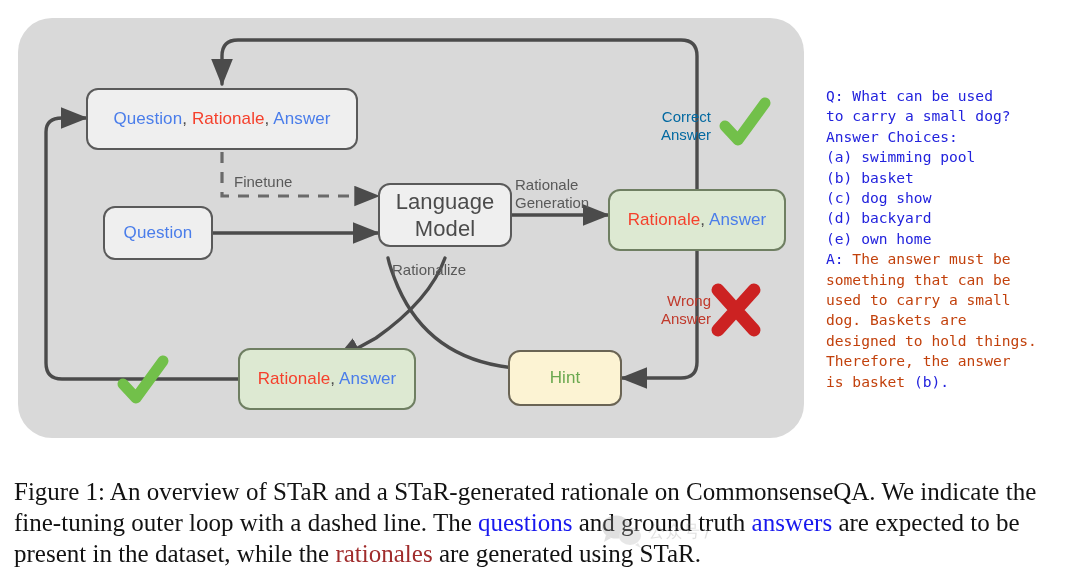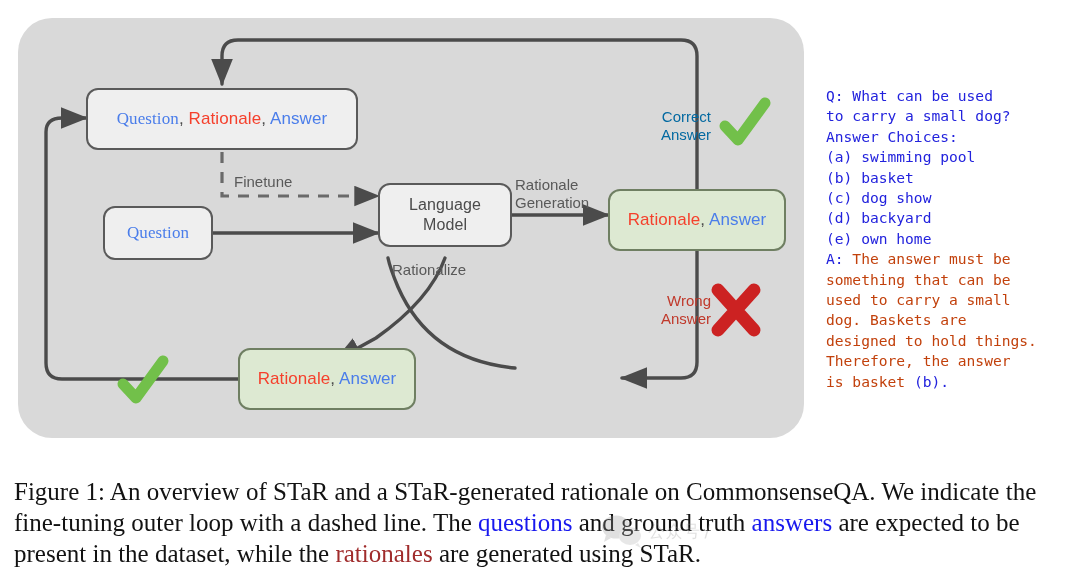--- a/index.html
+++ b/index.html
@@ -18,21 +18,21 @@
   .node{
     position:absolute;border:2.2px solid #5a5a5a;border-radius:12px;
     display:flex;align-items:center;justify-content:center;
     text-align:center;box-sizing:border-box;
     font-size:17px;line-height:1.25;letter-spacing:.1px;
   }
   .node.grey{background:#efefef;}
   .node.green{background:#dde9d2;border-color:#6f7f62;}
   .node.cream{background:#fcf3d3;border-color:#6a6454;}
 
-  .t-q{color:#4a7dea;font-family:Liberation Serif, serif;}
+  .t-q{color:#4a7dea;}
   .t-r{color:#f5402c;}
   .t-a{color:#4a7dea;}
   .t-sep{color:#4b4b4b;}
   .t-lm{color:#4b4b4b;}
   .t-hint{color:#6aa84f;}
 
   
   .elabel{
     position:absolute;color:#595959;font-size:15px;line-height:1.2;
     white-space:pre-line;text-align:left;
@@ -120,36 +120,39 @@
     <span>
       <span class="t-q">Question</span><span class="t-sep">, </span><span class="t-r">Rationale</span><span class="t-sep">, </span><span class="t-a">Answer</span>
     </span>
   </div>
 
   <div class="node grey" style="left:103px;top:206px;width:110px;height:54px;">
     <span class="t-q">Question</span>
   </div>
 
   <div class="node grey" style="left:378px;top:183px;width:134px;height:64px;">
-    <span class="t-lm" style="white-space:pre-line;font-size:16px;">Language
+    <span class="t-lm" style="white-space:pre-line;font-size:22px;">Language
 Model</span>
   </div>
 
   <div class="node green" style="left:608px;top:189px;width:178px;height:62px;">
     <span>
       <span class="t-r">Rationale</span><span class="t-sep">, </span><span class="t-a">Answer</span>
     </span>
   </div>
 
   <div class="node green" style="left:238px;top:348px;width:178px;height:62px;">
     <span>
       <span class="t-r">Rationale</span><span class="t-sep">, </span><span class="t-a">Answer</span>
     </span>
   </div>
 
+  <div class="node cream" style="left:508px;top:350px;width:114px;height:56px;">
+    <span class="t-hint">Hint</span>
+  </div>
 
   <div class="elabel" style="left:234px;top:173px;text-align:right;">Finetune</div>
 
   <div class="elabel" style="left:515px;top:176px;">Rationale
 Generation</div>
 
   <div class="elabel" style="left:392px;top:261px;">Rationalize</div>
 
   <div class="elabel green" style="left:639px;top:108px;width:72px;">Correct
 Answer</div>

